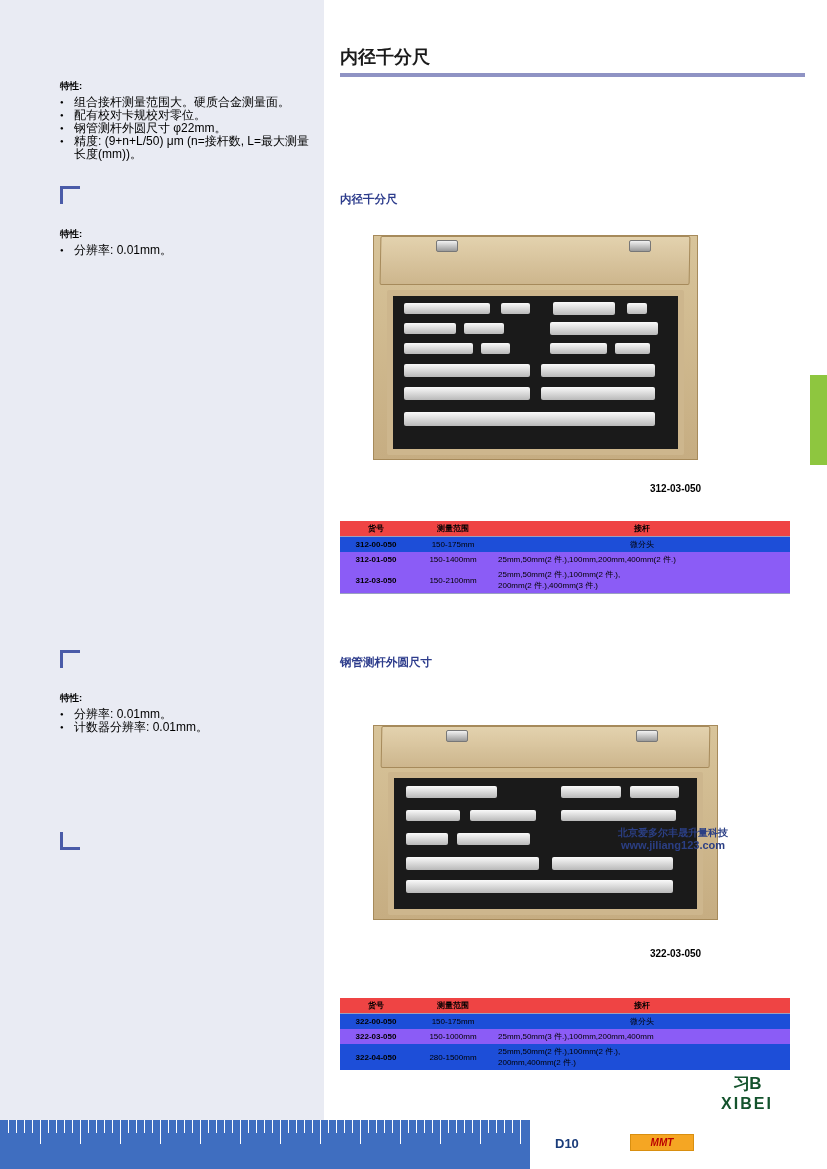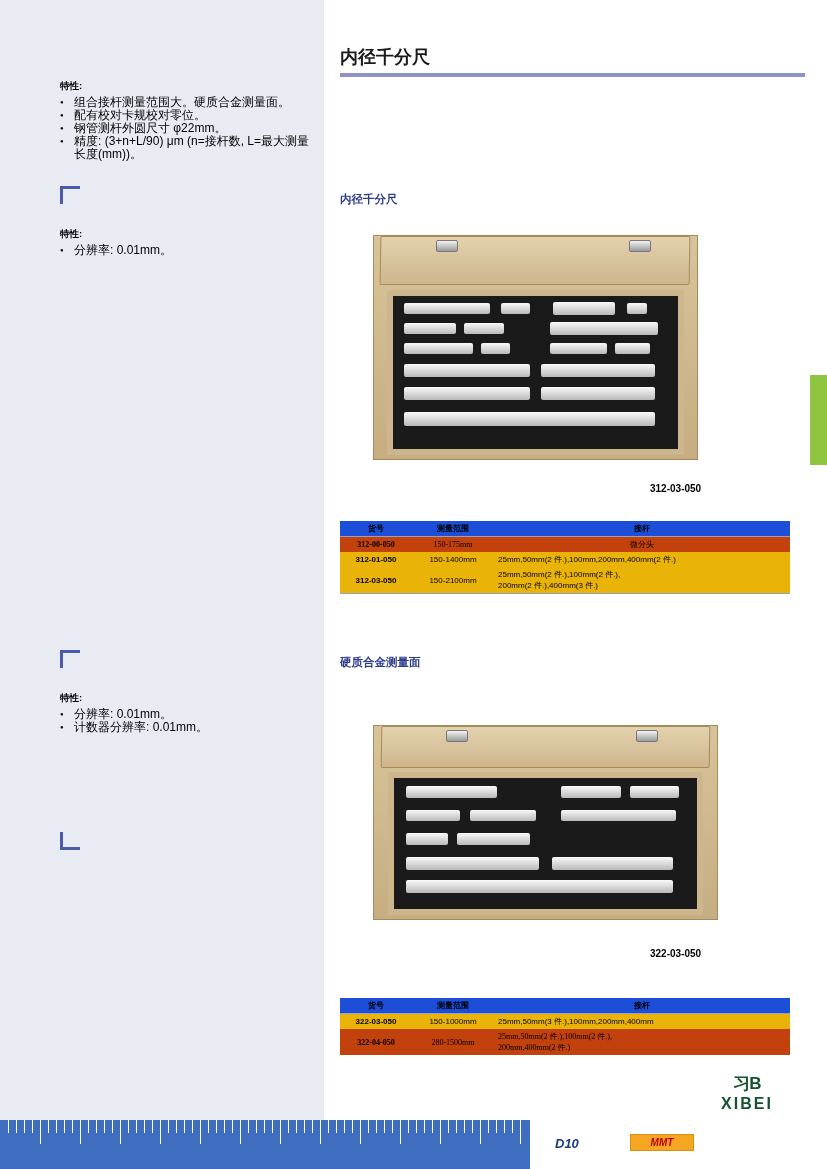--- a/index.html
+++ b/index.html
@@ -106,43 +106,43 @@
   }
   #watermark .wm1 { font-size:10px; font-weight:bold; }
   #watermark .wm2 { font-size:11px; font-weight:bold; }
 
   
   table.spec {
     position:absolute; left:15px; width:450px;
     border-collapse:collapse; font-size:8px; color:#000;
   }
   table.spec th {
-    background:#1d4ed8; font-weight:bold; font-size:8px;
+    background:#ef4444; font-weight:bold; font-size:8px;
     border-bottom:1px solid #9aa0c0; padding:2px 3px; text-align:center;
   }
   table.spec td { padding:2px 4px; vertical-align:middle; line-height:11px; }
-  table.spec tr.odd td { background:#c2410c;font-family:Liberation Serif, serif; }
-  table.spec tr.even td { background:#eab308; }
+  table.spec tr.odd td { background:#1d4ed8; }
+  table.spec tr.even td { background:#8b5cf6; }
   table.spec td.c0 { font-weight:bold; width:72px; text-align:center; }
   table.spec td.c1 { width:82px; text-align:center; }
   table.spec td.c2 { text-align:left; }
   table.spec td.c2.center { text-align:center; }
   table.spec tr.last td { border-bottom:1px solid #9aa0c0; }
 
   
   #green-tab {
     position:absolute; left:810px; top:375px; width:17px; height:90px;
     background:#8ec63f;
   }
 
   
   #footer { position:absolute; left:530px; top:1120px; width:297px; height:49px; background:#fff; }
   #page-num {
     position:absolute; left:555px; top:1136px;
-    font-size:13px; font-weight:bold; color:#1a3c7a;font-style:italic;
+    font-size:13px; font-weight:bold; color:#1a3c7a;
   }
   #mmt-logo {
     position:absolute; left:630px; top:1134px; width:64px; height:17px;
     background:#f5a623; border:1px solid #d98f10;
     color:#b00; font-size:10px; font-weight:bold; text-align:center; line-height:15px;
     font-style:italic;
   }
   #xibei {
     position:absolute; left:712px; top:1072px; width:70px; text-align:center;
     color:#14532d;
@@ -154,21 +154,21 @@
 <body>
 
 <div id="left-col">
 
   <div class="feat-block" style="top:80px;">
     <div class="feat-title">特性:</div>
     <ul class="feat-list">
       <li>组合接杆测量范围大。硬质合金测量面。</li>
       <li>配有校对卡规校对零位。</li>
       <li>钢管测杆外圆尺寸 φ22mm。</li>
-      <li>精度: (3+n+L/90) μm   (n=接杆数, L=最大测量长度(mm))。</li>
+      <li>精度: (9+n+L/50) μm   (n=接杆数, L=最大测量长度(mm))。</li>
     </ul>
   </div>
 
   <div class="corner-mark" style="left:60px; top:186px;"></div>
 
   <div class="feat-block" style="top:228px;">
     <div class="feat-title">特性:</div>
     <ul class="feat-list">
       <li>分辨率: 0.01mm。</li>
     </ul>
@@ -244,21 +244,21 @@
       </tr>
       <tr class="even last">
         <td class="c0">312-03-050</td>
         <td class="c1">150-2100mm</td>
         <td class="c2" style="white-space:pre-line;">25mm,50mm(2 件.),100mm(2 件.),
 200mm(2 件.),400mm(3 件.)</td>
       </tr>
     </tbody>
   </table>
 
-  <div class="section-head" style="top:655px;">硬质合金测量面</div>
+  <div class="section-head" style="top:655px;">钢管测杆外圆尺寸</div>
 
   <div class="photo" style="left:48px; top:725px; width:345px; height:195px;">
     <div class="case-outer">
       <div class="case-lid"></div>
       <div class="clasp" style="left:72px; top:4px;"></div>
       <div class="clasp" style="left:262px; top:4px;"></div>
       <div class="case-body">
         <div class="bar" style="left:4%;  top:6%;  width:30%; height:9%;"></div>
         <div class="bar" style="left:55%; top:6%;  width:20%; height:9%;"></div>
         <div class="bar" style="left:78%; top:6%;  width:16%; height:9%;"></div>
@@ -267,32 +267,41 @@
         <div class="bar" style="left:55%; top:24%; width:38%; height:9%;"></div>
         <div class="bar" style="left:4%;  top:42%; width:14%; height:9%;"></div>
         <div class="bar" style="left:21%; top:42%; width:24%; height:9%;"></div>
         <div class="bar" style="left:4%;  top:60%; width:44%; height:10%;"></div>
         <div class="bar" style="left:52%; top:60%; width:40%; height:10%;"></div>
         <div class="bar" style="left:4%;  top:78%; width:88%; height:10%;"></div>
       </div>
     </div>
   </div>
 
+  <div id="watermark">
+    <div class="wm1">北京爱多尔丰晟升量科技</div>
+    <div class="wm2">www.jiliang123.com</div>
+  </div>
 
   <div class="code-label" style="left:325px; top:948px;">322-03-050</div>
 
   <table class="spec" style="top:998px;">
     <thead>
       <tr>
         <th style="width:72px;">货号</th>
         <th style="width:82px;">测量范围</th>
         <th>接杆</th>
       </tr>
     </thead>
     <tbody>
+      <tr class="odd">
+        <td class="c0">322-00-050</td>
+        <td class="c1">150-175mm</td>
+        <td class="c2 center">微分头</td>
+      </tr>
       <tr class="even">
         <td class="c0">322-03-050</td>
         <td class="c1">150-1000mm</td>
         <td class="c2">25mm,50mm(3 件.),100mm,200mm,400mm</td>
       </tr>
       <tr class="odd">
         <td class="c0">322-04-050</td>
         <td class="c1">280-1500mm</td>
         <td class="c2" style="white-space:pre-line;">25mm,50mm(2 件.),100mm(2 件.),
 200mm,400mm(2 件.)</td>

